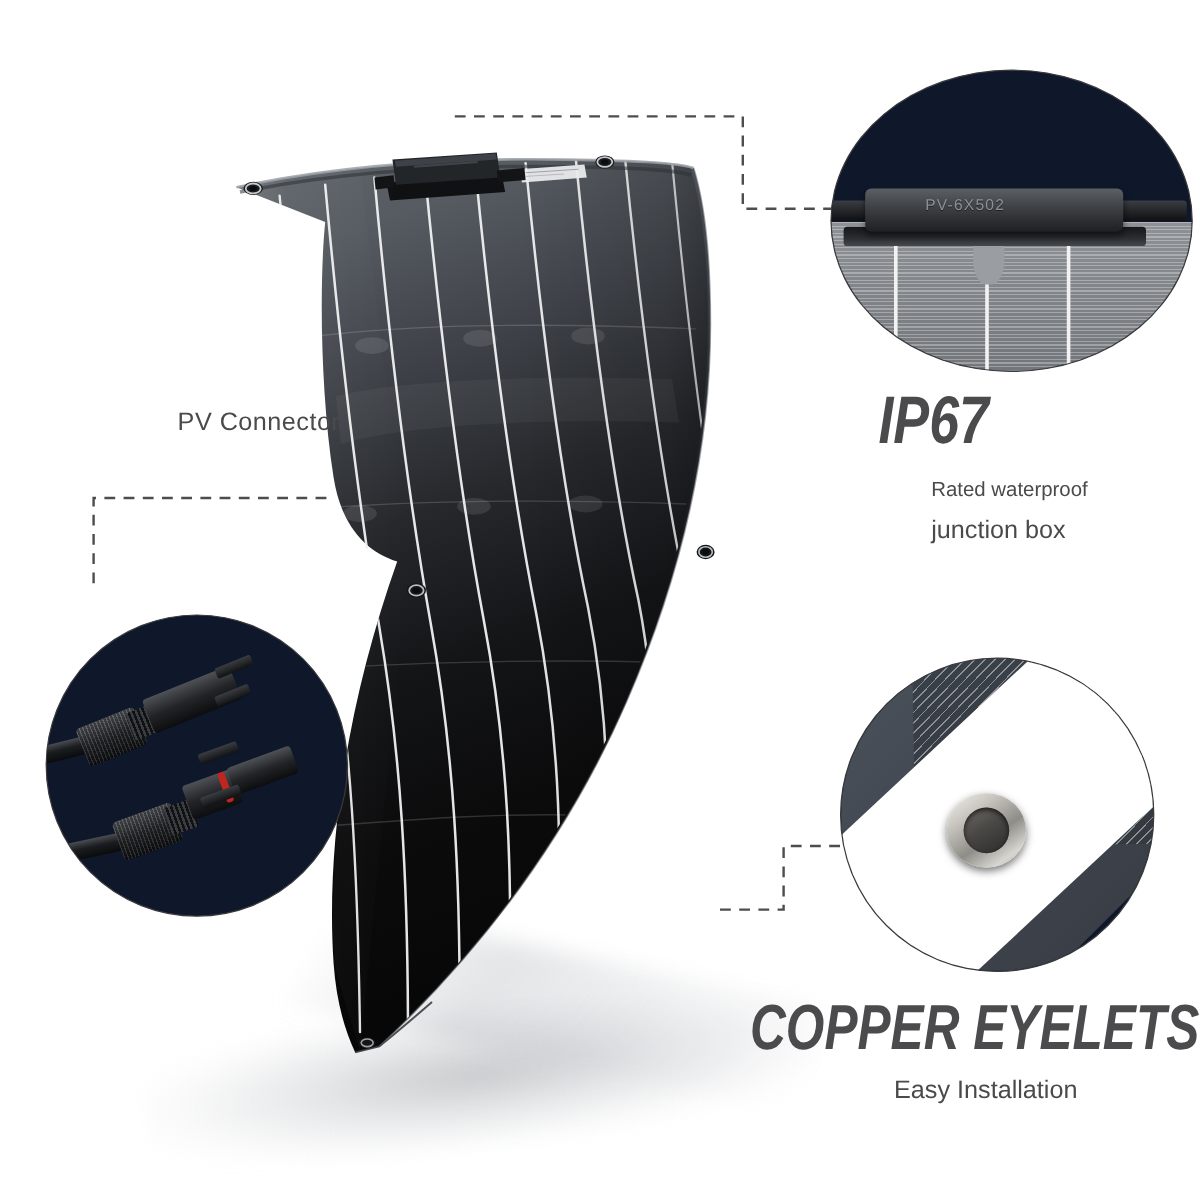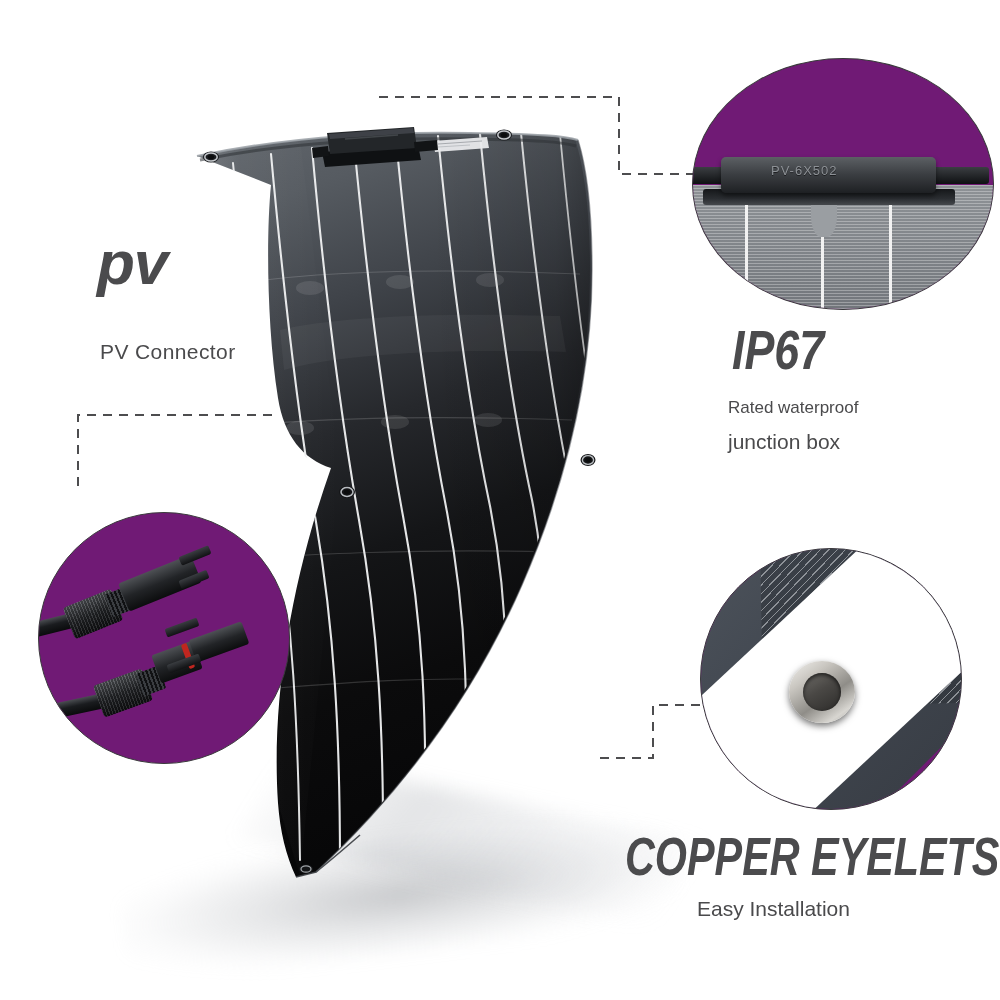--- a/index.html
+++ b/index.html
@@ -61,21 +61,21 @@
 
   
   .leaders { position: absolute; left:0; top:0; width:1000px; height:1000px; }
 
   
   .detail-circle {
     position: absolute;
     border-radius: 50%;
     overflow: hidden;
     border: 1.6px solid #3a3a3c;
-    background: #701a75;
+    background: #0f172a;
   }
 
   
   #circle-junction {
     left: 692px; top: 58px;
     width: 300px; height: 250px;
     border-radius: 50%;
   }
   .jb-cell {
     position: absolute;
@@ -253,20 +253,21 @@
     font-style: italic;
     color: #4b4b4d;
     white-space: nowrap;
   }
   .sub-text {
     position: absolute;
     font-family: "Liberation Sans", sans-serif;
     font-weight: normal;
     color: #4a4a4c;
     white-space: nowrap;
+    margin-left: 48px;
   }
 
   #pv-logo {
     left: 97px; top: 232px;
     font-size: 62px;
     letter-spacing: -1px;
     line-height: 1;
   }
   #pv-caption {
     left: 100px; top: 340px;
@@ -518,21 +519,20 @@
   </div>
 
   <div class="detail-circle" id="circle-eyelet">
     <div class="ey-panel"></div>
     <div class="ey-cells"></div>
     <div class="ey-white-lo"></div>
     <div class="ey-grommet-outer"></div>
     <div class="ey-grommet-inner"></div>
   </div>
 
-  <div class="title-heavy" id="pv-logo">pv</div>
   <div class="sub-text" id="pv-caption">PV Connector</div>
 
   <div class="title-heavy" id="ip67-title">IP67</div>
   <div class="sub-text" id="ip67-line1">Rated waterproof</div>
   <div class="sub-text" id="ip67-line2">junction box</div>
 
   <div class="title-heavy" id="eyelets-title">COPPER EYELETS</div>
   <div class="sub-text" id="eyelets-caption">Easy Installation</div>
 
 </div>

